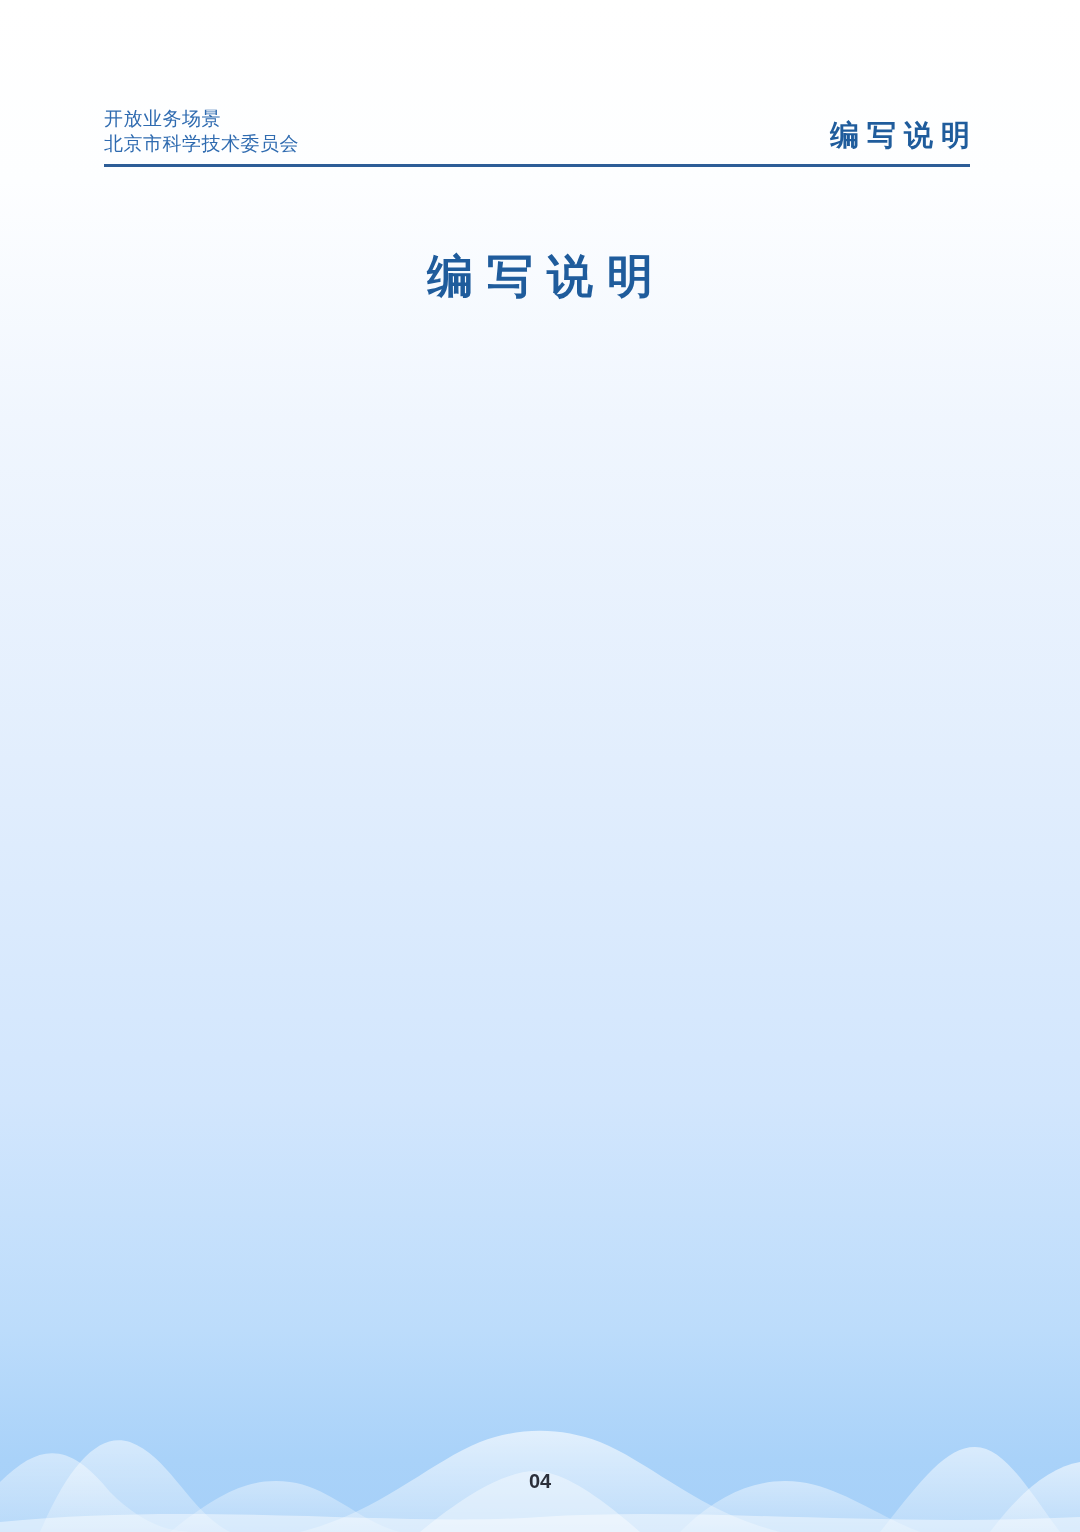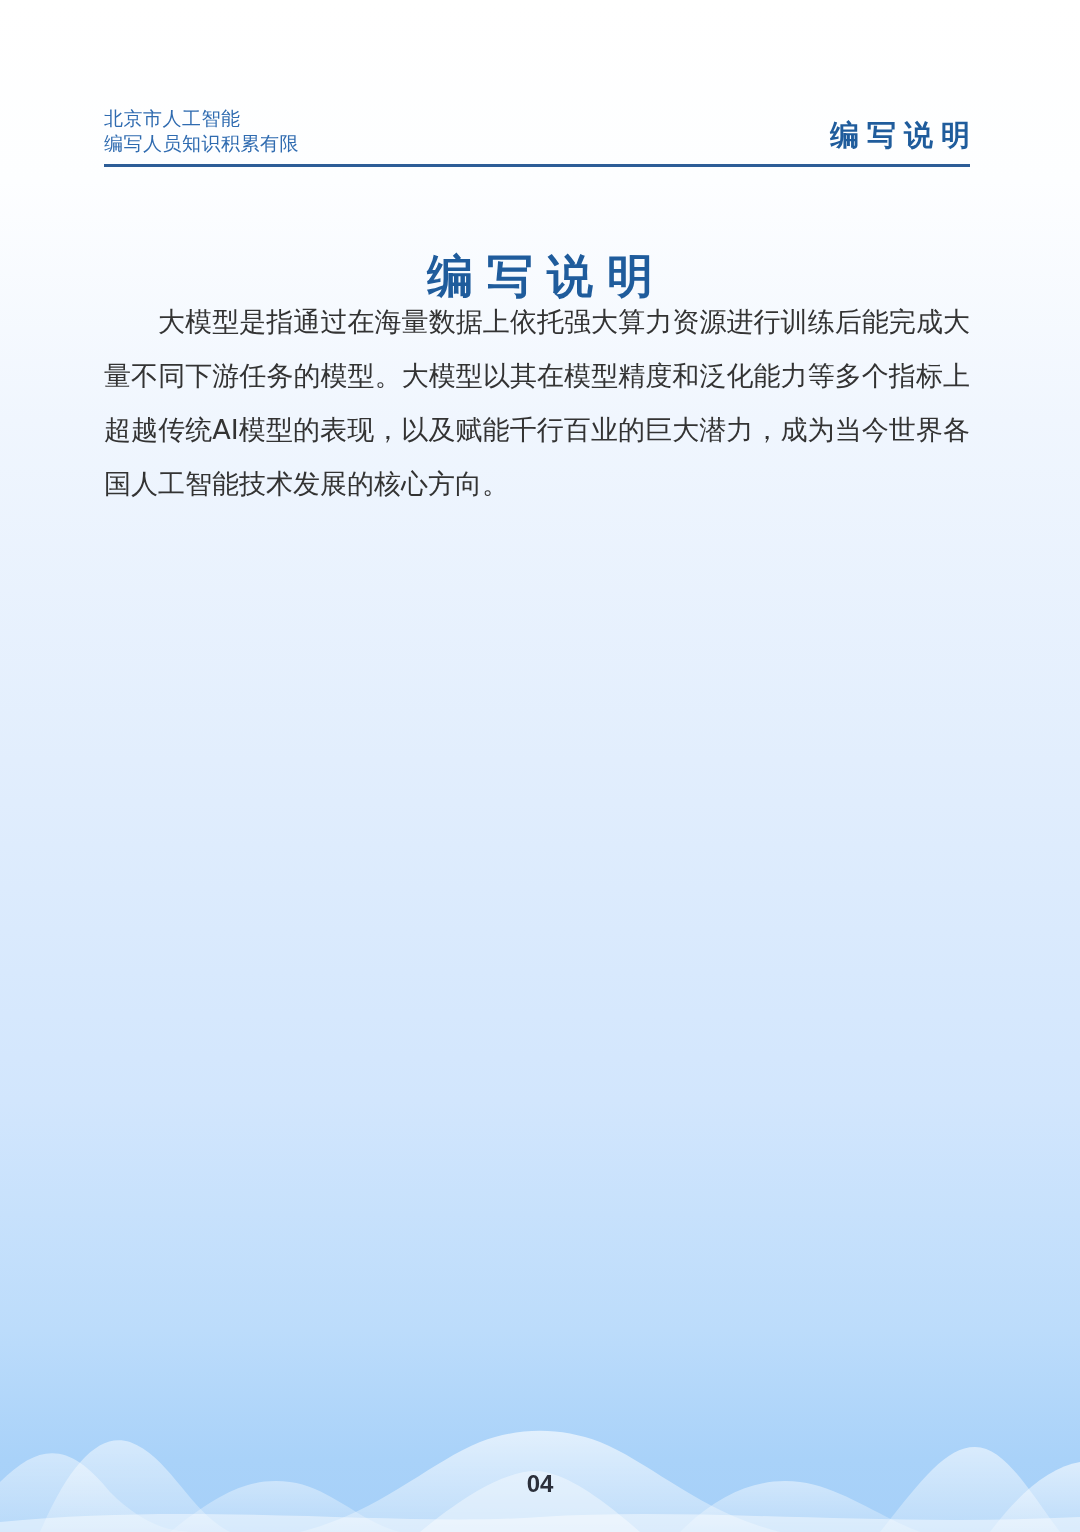--- a/index.html
+++ b/index.html
@@ -90,41 +90,40 @@
       width: 1080px;
       height: 110px;
     }
     .page-number {
       position: absolute;
       left: 0;
       width: 1080px;
       top: 1470px;
       text-align: center;
       color: #2b2f3a;
-      font-size: 24px;
+      font-size: 20px;
       font-weight: bold;
       font-family: "Liberation Sans", sans-serif;
     }
   </style>
 </head>
 <body>
 
 <header class="page-header">
   <div class="header-left">
-    <div>北京市人工智能</div>
-    <div>编写人员知识积累有限</div>
+    <div>开放业务场景</div>
+    <div>北京市科学技术委员会</div>
   </div>
   <div class="header-right">编写说明</div>
 </header>
 <div class="header-rule"></div>
 
 <h1 class="page-title">编写说明</h1>
 
 <div class="body-text">
-  <p>大模型是指通过在海量数据上依托强大算力资源进行训练后能完成大量不同下游任务的模型。大模型以其在模型精度和泛化能力等多个指标上超越传统AI模型的表现，以及赋能千行百业的巨大潜力，成为当今世界各国人工智能技术发展的核心方向。</p>
 </div>
 
 <svg class="footer-waves" viewBox="0 0 1080 110" preserveAspectRatio="none" xmlns="http://www.w3.org/2000/svg">
   <defs>
     <linearGradient id="waveFill" x1="0" y1="0" x2="0" y2="1">
       <stop offset="0" stop-color="#ffffff" stop-opacity="0.85"></stop>
       <stop offset="1" stop-color="#ffffff" stop-opacity="0.35"></stop>
     </linearGradient>
   </defs>
   <path d="M0 60 C 40 20, 70 20, 110 70 C 150 110, 180 110, 200 110 L 0 110 Z" fill="url(#waveFill)" opacity="0.55"></path>

